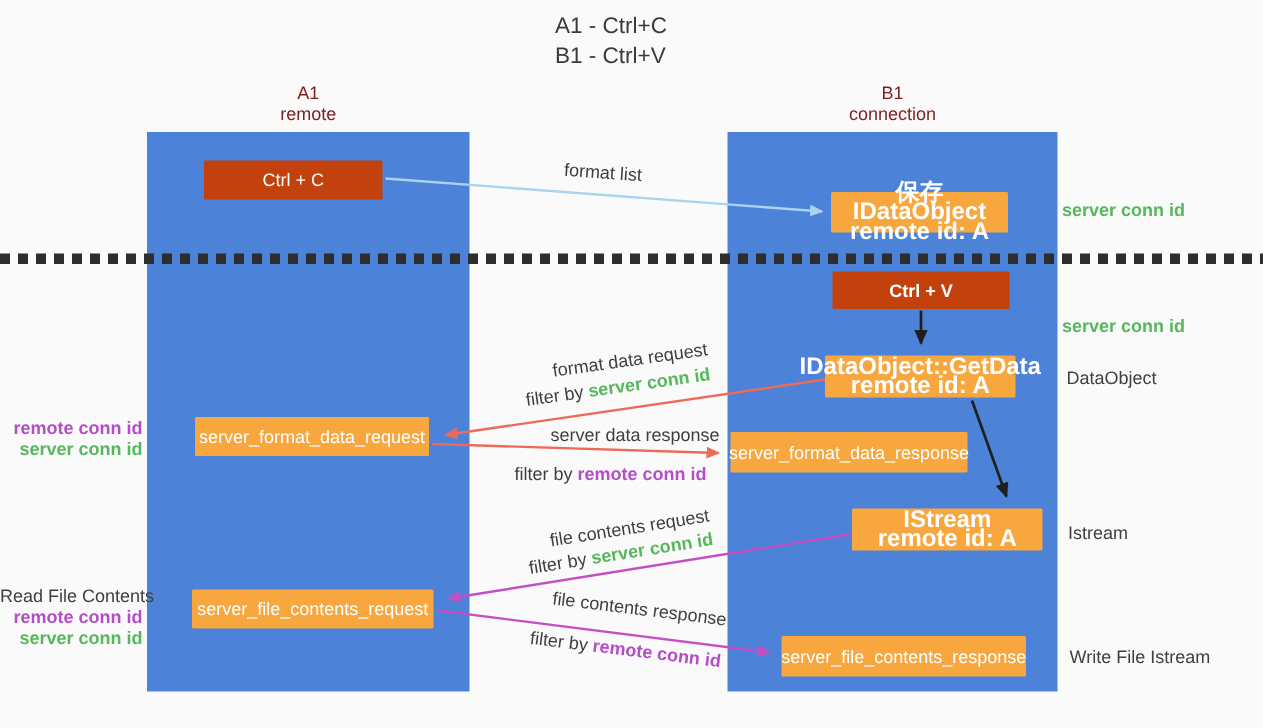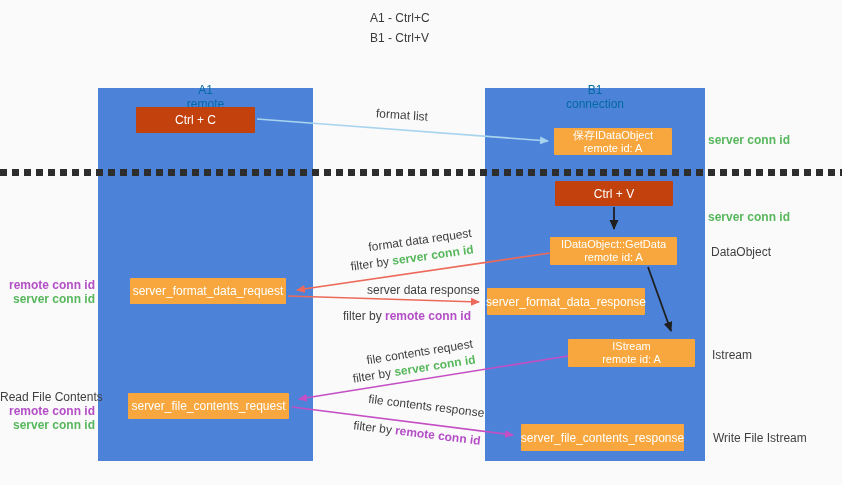--- a/index.html
+++ b/index.html
@@ -1,41 +1,41 @@
 <!DOCTYPE html>
 <html><head>
 <meta charset="utf-8">
 <style>
   html,body{margin:0;padding:0;background:#fafafa;}
   .stage{
     position:relative;width:842px;height:485px;background:#fafafa;
     font-family:"Liberation Sans",sans-serif;overflow:hidden;color:#3c3c3c;
   }
   .abs{position:absolute;}
-  .title{left:370px;top:8px;font-size:12px;line-height:20px;color:#3a3a3a;}
+  .title{left:370px;top:8px;font-size:15px;line-height:20px;color:#3a3a3a;}
   .lane{background:#4c83d9;top:88px;height:373px;z-index:1;}
   .lane-left{left:98px;width:215px;}
   .lane-right{left:485px;width:220px;}
-  .lane-header{top:55px;text-align:center;font-size:12px;line-height:14px;color:#0369a1;z-index:2;margin-top:28px;}
+  .lane-header{top:55px;text-align:center;font-size:12px;line-height:14px;color:#7f1d1d;z-index:2;}
   .lh-left{left:98px;width:215px;}
   .lh-right{left:485px;width:220px;}
   .dashline{
     left:0;top:169px;width:842px;height:7px;z-index:6;
     background:repeating-linear-gradient(to right,#2d2d2d 0 7px,transparent 7px 12px);
   }
   .box{
     display:flex;align-items:center;justify-content:center;text-align:center;
     color:#fff;z-index:4;border-radius:1px;
   }
-  .box .two{font-size:11px;line-height:13px;}
+  .box .two{font-size:16px;line-height:13px;font-weight:bold;}
   .green{background:#c2410c;font-size:12px;}
   .orange{background:#f7a73e;font-size:12px;}
   .b-ctrl-c{left:136px;top:107px;width:119px;height:26px;}
   .b-save{left:554px;top:128px;width:118px;height:27px;}
-  .b-ctrl-v{left:555px;top:181px;width:118px;height:25px;}
+  .b-ctrl-v{left:555px;top:181px;width:118px;height:25px;font-weight:bold;}
   .b-getdata{left:550px;top:237px;width:127px;height:28px;}
   .b-freq{left:130px;top:278px;width:156px;height:26px;}
   .b-fresp{left:487px;top:288px;width:158px;height:27px;}
   .b-istream{left:568px;top:339px;width:127px;height:28px;}
   .b-fcreq{left:128px;top:393px;width:161px;height:26px;}
   .b-fcresp{left:521px;top:424px;width:163px;height:27px;}
   .ann{font-size:12px;z-index:6;white-space:nowrap;}
   .g{color:#57b75c;font-weight:bold;}
   .p{color:#b44ec6;font-weight:bold;}
   .dark{color:#3f3f3f;}

